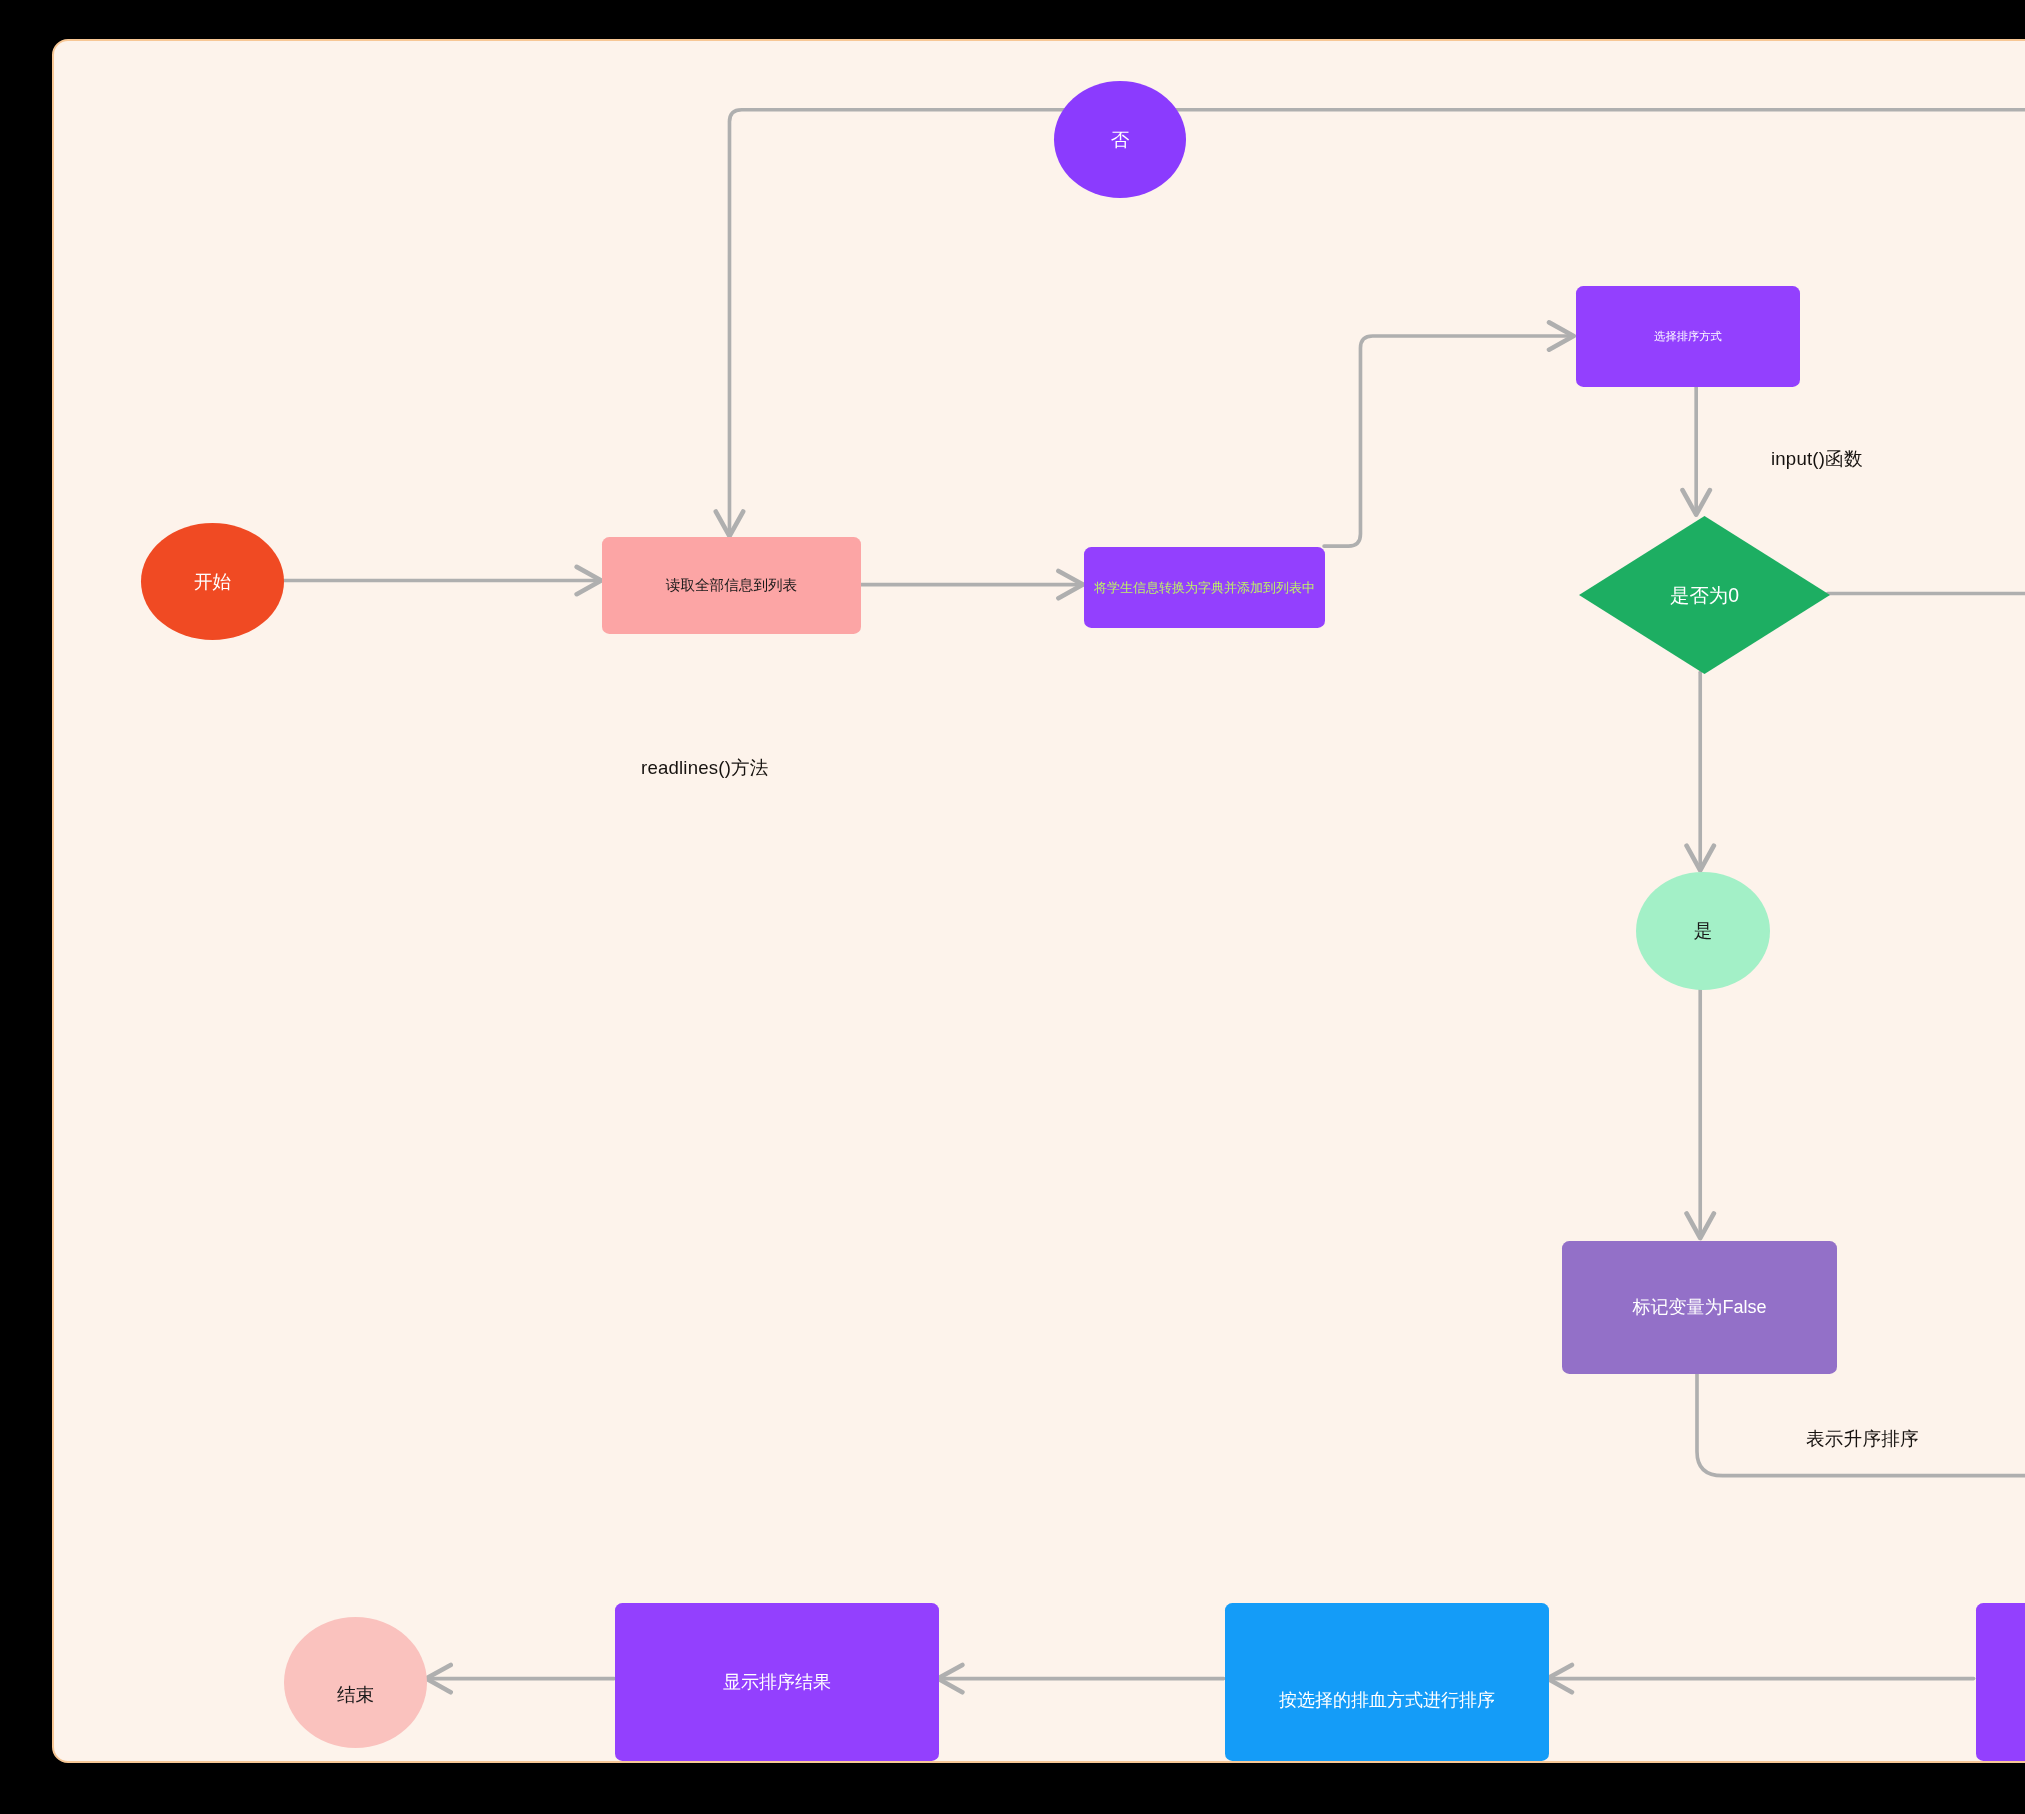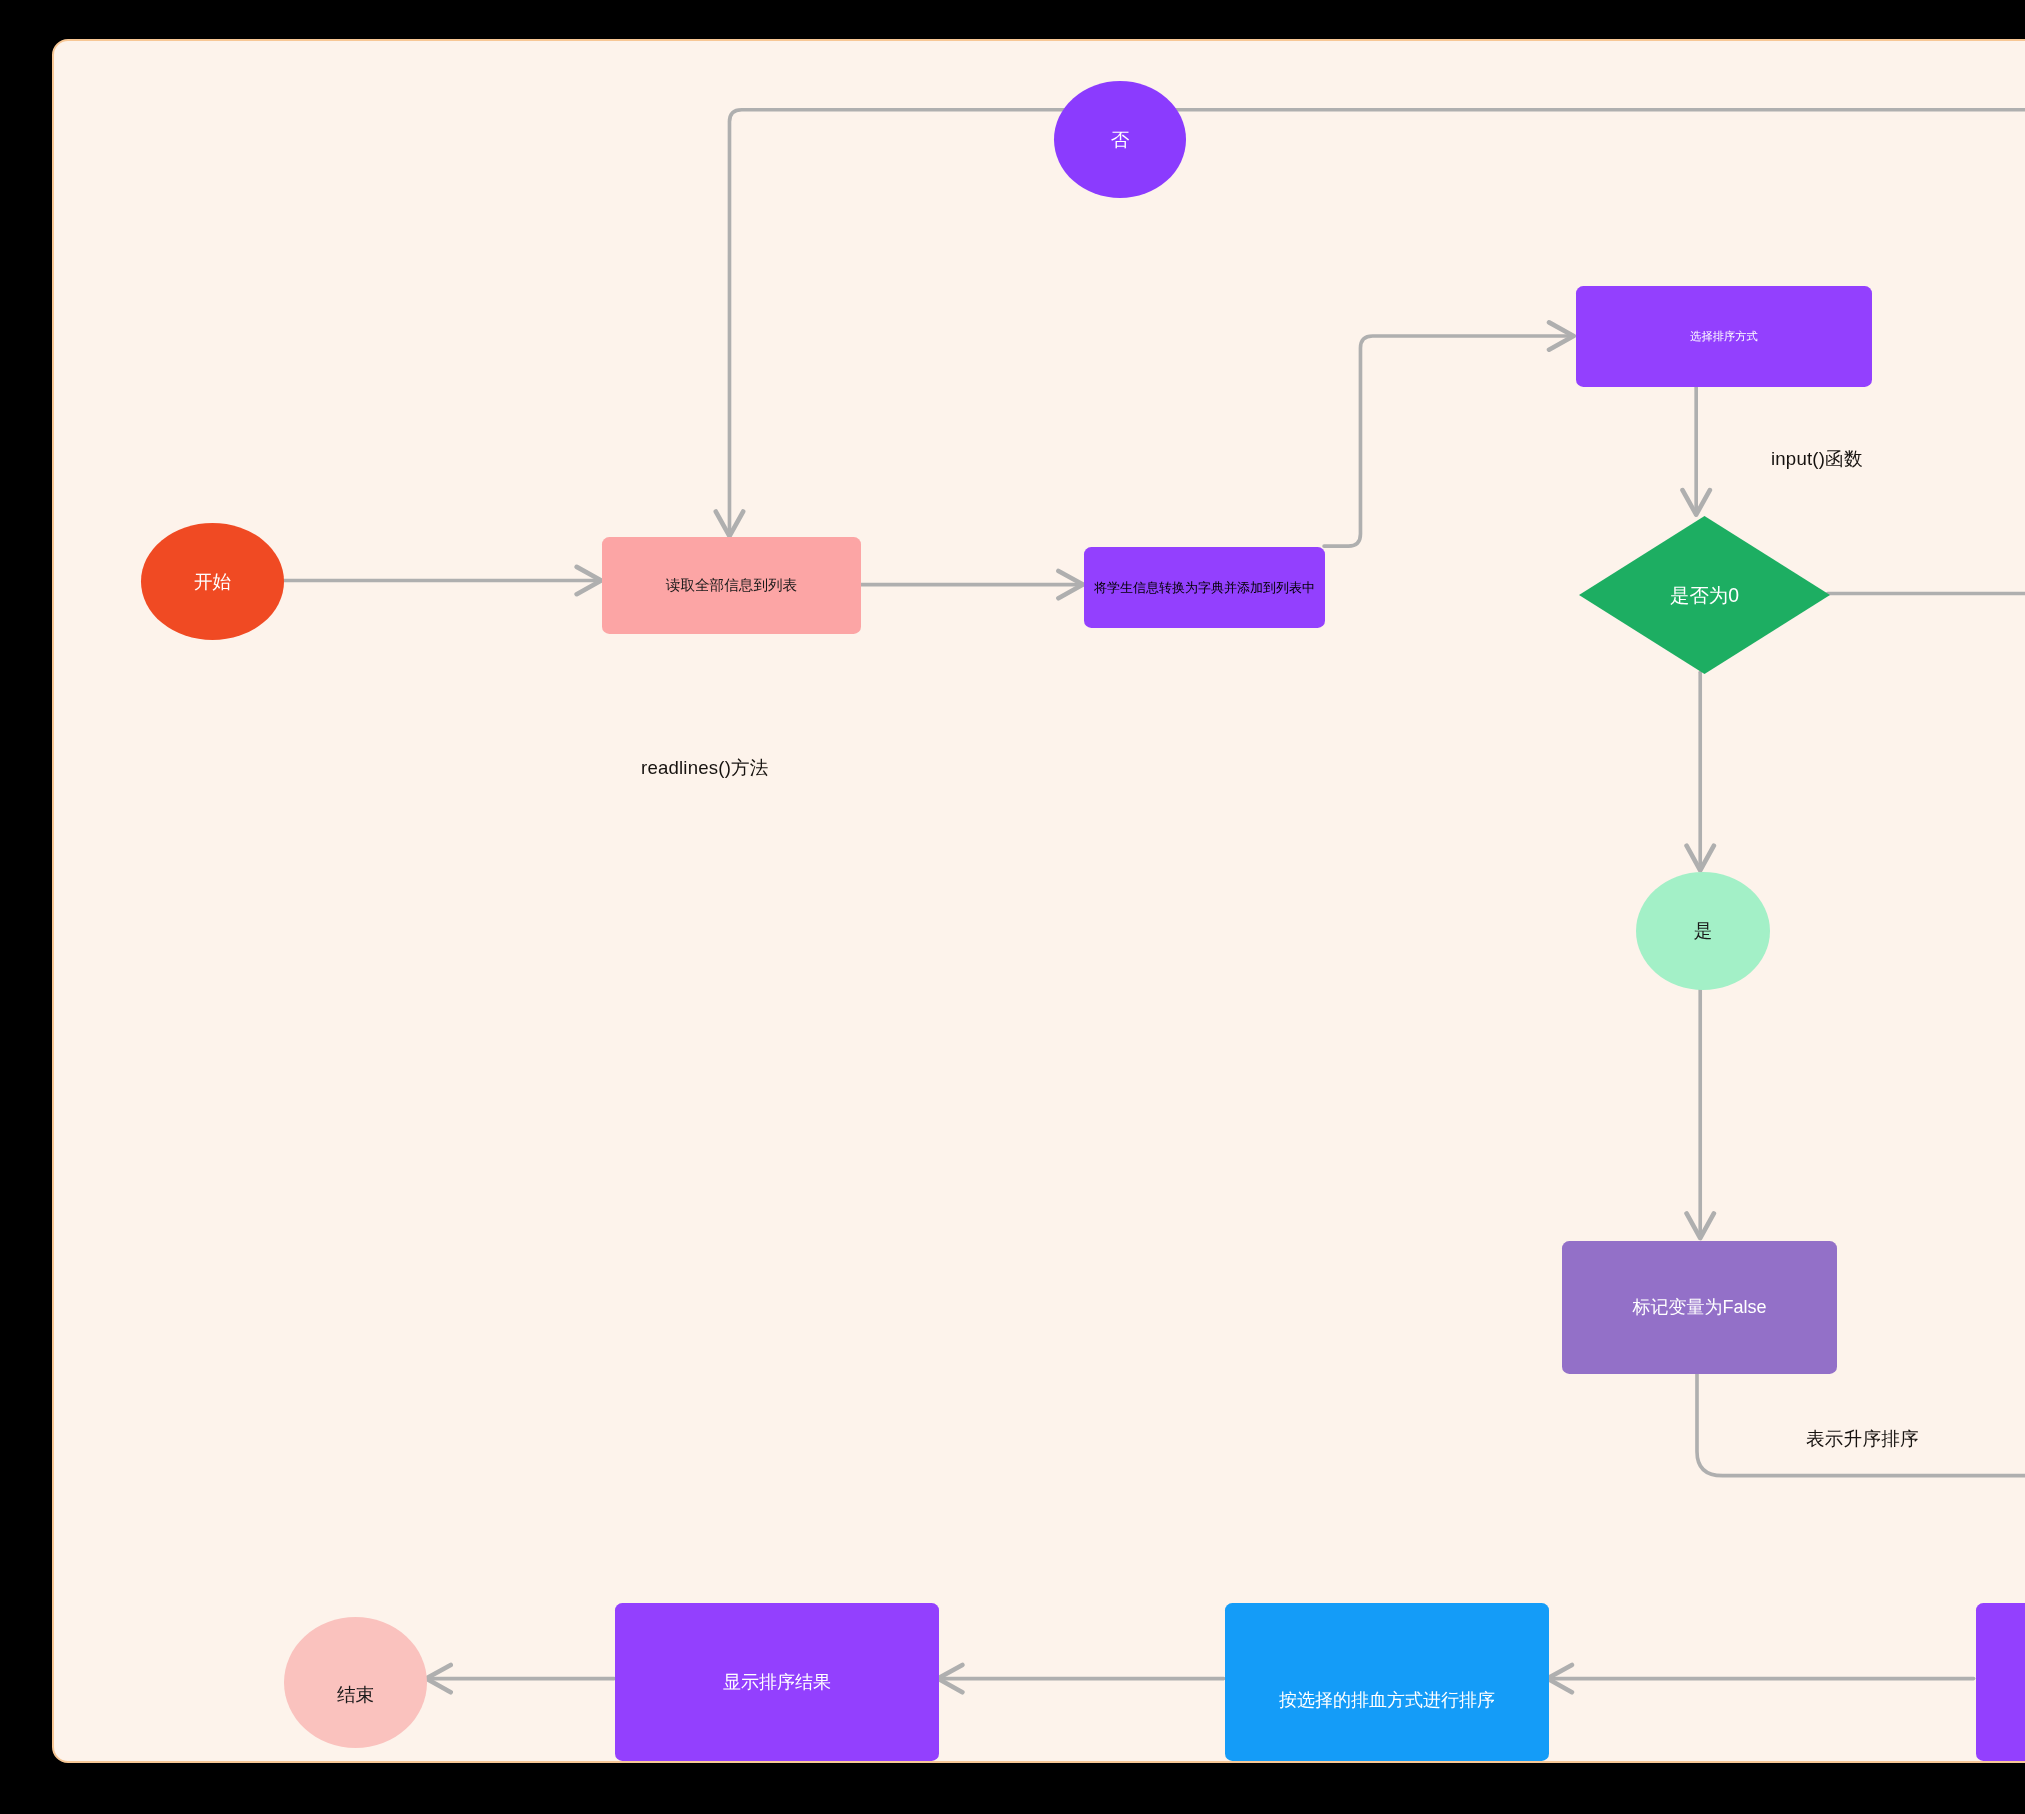--- a/index.html
+++ b/index.html
@@ -123,24 +123,24 @@
       </g>
     </svg>
 
     <div id="node-layer">
         <div class="node ellipse" style="left: 87px; top: 482px; width: 143px; height: 117px; color: rgb(255, 255, 255); font-size: 18.6px; background: rgb(240, 74, 35);">
           <span style="padding: 0px 5.7px;">开始</span>
         </div>
         <div class="node rect" style="left: 548px; top: 496px; width: 259px; height: 97px; color: rgb(26, 26, 26); font-size: 14.6px; background: #fca5a5;">
           <span style="padding: 0px 5.7px;">读取全部信息到列表</span>
         </div>
-        <div class="node rect" style="left: 1030px; top: 506px; width: 241px; height: 81px; color: #000000; font-size: 13px; background: rgb(147, 64, 254);">
+        <div class="node rect" style="left: 1030px; top: 506px; width: 241px; height: 81px; color: #bef264; font-size: 13px; background: rgb(147, 64, 254);">
           <span style="padding: 0px 5.7px;">将学生信息转换为字典并添加到列表中</span>
         </div>
-        <div class="node rect" style="left: 1522px; top: 245px; width: 296px; height: 101px; color: rgb(255, 255, 255); font-size: 11.3px; background: rgb(147, 64, 254);">
+        <div class="node rect" style="left: 1522px; top: 245px; width: 224px; height: 101px; color: rgb(255, 255, 255); font-size: 11.3px; background: rgb(147, 64, 254);">
           <span style="padding: 0px 5.7px;">选择排序方式</span>
         </div>
         <div class="node diamond" style="left: 1525px; top: 475px; width: 251px; height: 158px; color: rgb(255, 255, 255); font-size: 19.4px;">
           <svg class="dshape" viewBox="0 0 100 100" preserveAspectRatio="none">
             <polygon points="50,0 100,50 50,100 0,50" fill="#1DAE62"></polygon>
           </svg>
           <span class="dlabel">是否为0</span>
         </div>
         <div class="node ellipse" style="left: 1000px; top: 40px; width: 132px; height: 117px; color: rgb(255, 255, 255); font-size: 18.6px; background: rgb(139, 59, 254);">
           <span style="padding: 0px 5.7px;">否</span>

